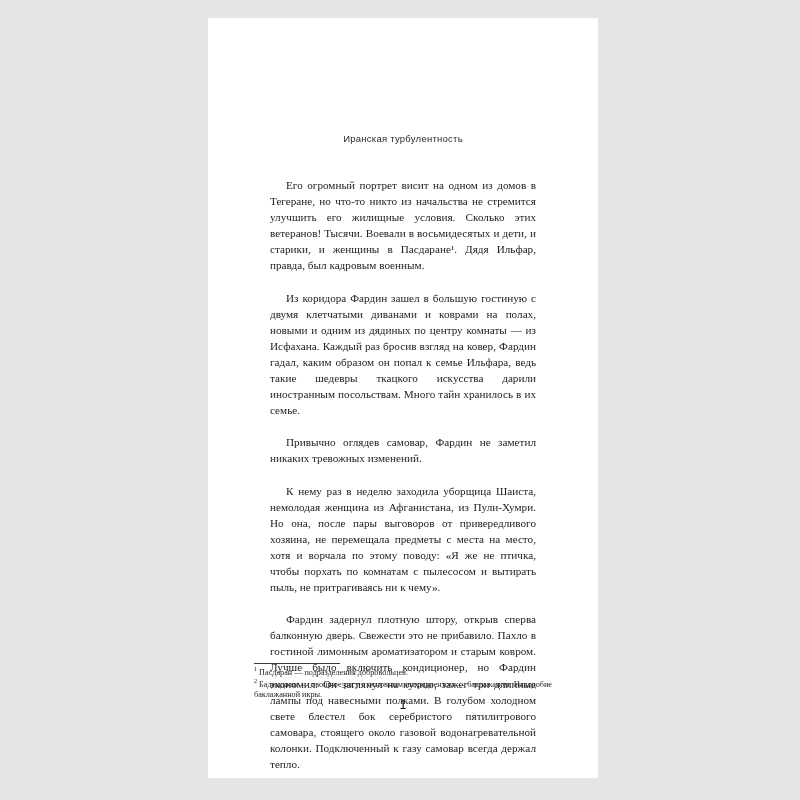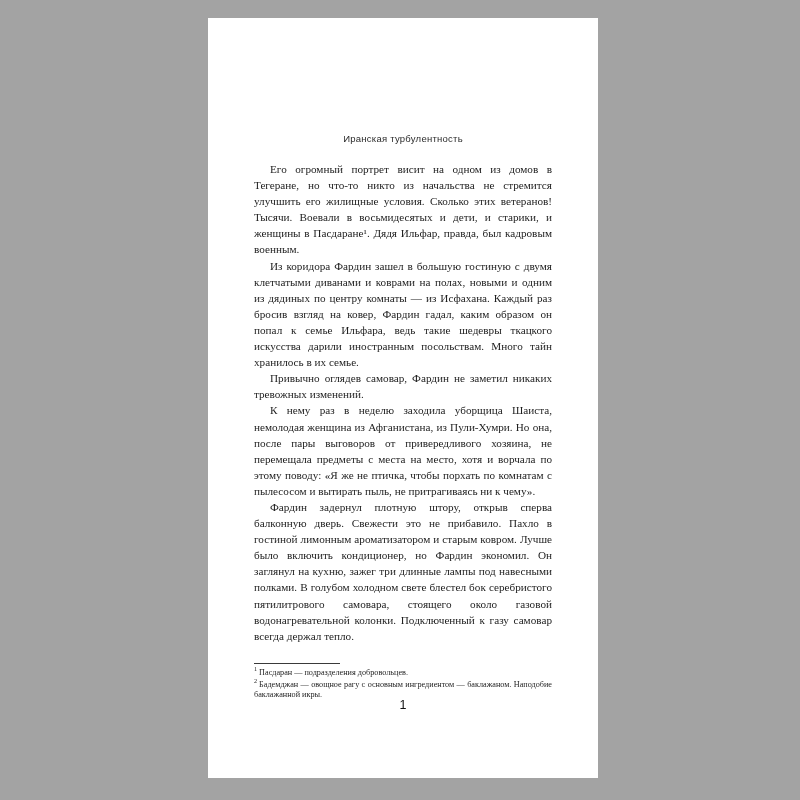--- a/index.html
+++ b/index.html
@@ -9,21 +9,21 @@
     height: 800px;
     background: #ffffff;
   }
   body {
     font-family: "Liberation Serif", serif;
   }
   .page-wrap {
     position: relative;
     width: 800px;
     height: 800px;
-    background: #a3a3a3;
+    background: #e5e5e5;
     overflow: hidden;
   }
   .page {
     position: absolute;
     left: 208px;
     top: 18px;
     width: 390px;
     height: 760px;
     background: #ffffff;
   }
@@ -38,21 +38,21 @@
     color: #2b2b2b;
     font-family: "Liberation Sans", sans-serif;
   }
   .text-block {
     position: absolute;
     left: 46px;
     top: 143px;
     width: 298px;
   }
   .text-block p {
-    margin: 0;
+    margin: 16px;
     text-indent: 16px;
     text-align: justify;
     font-size: 11.2px;
     line-height: 16.1px;
     color: #1d1d1d;
     hyphens: manual;
   }
   .footnotes {
     position: absolute;
     left: 46px;

